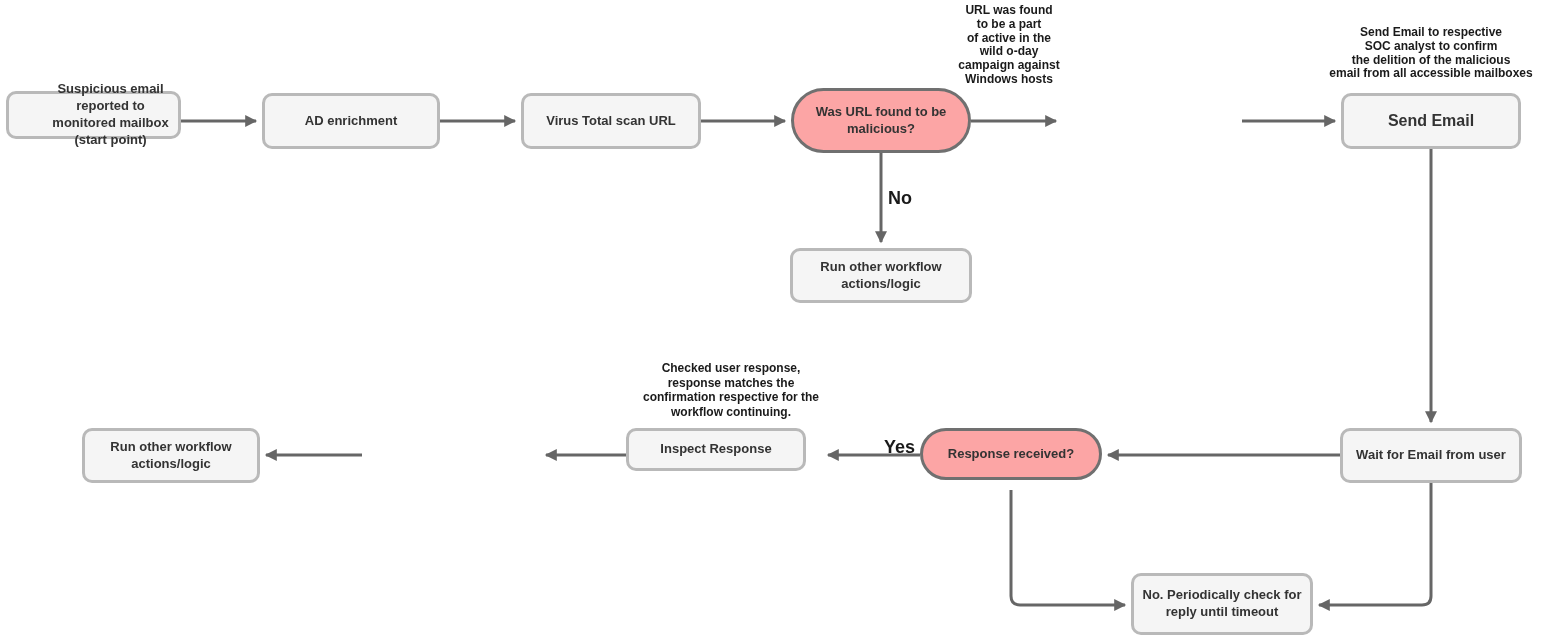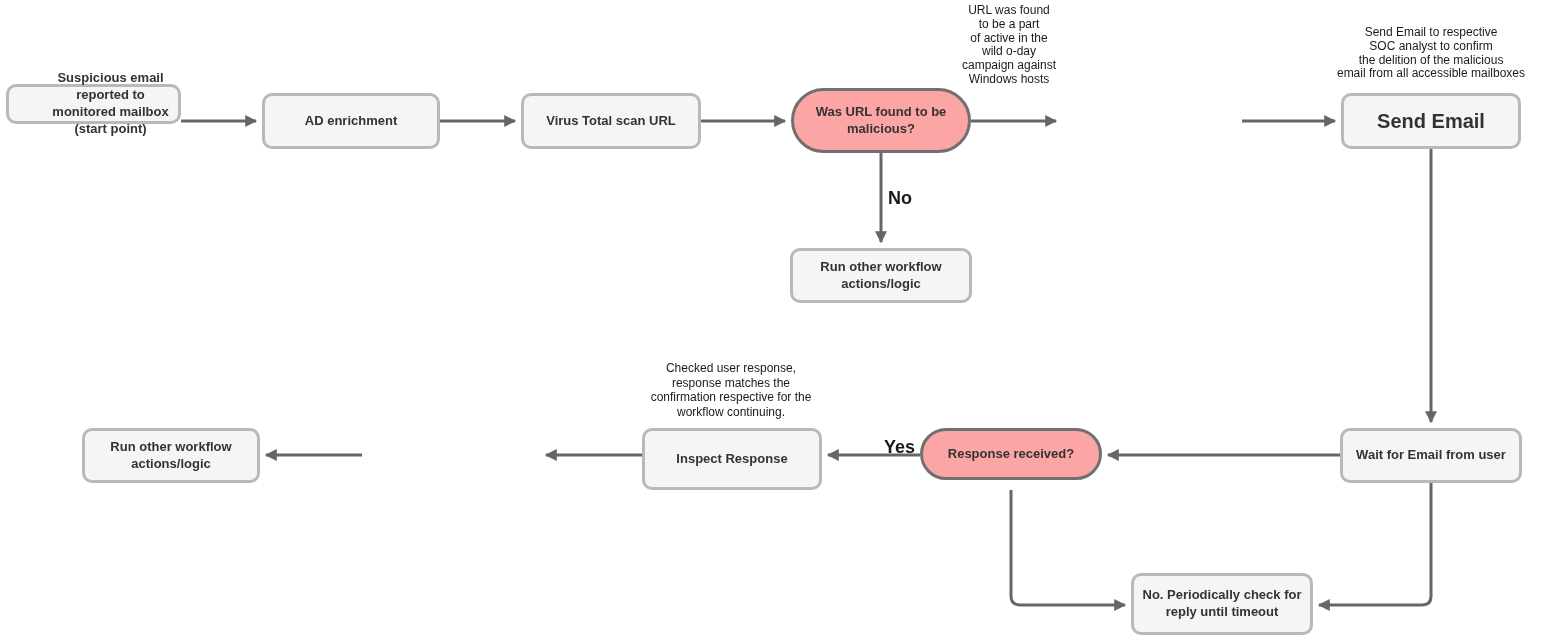--- a/index.html
+++ b/index.html
@@ -24,25 +24,25 @@
     font-size: 13px; font-weight: bold; line-height: 1.3;
     color: #333;
     padding: 4px 8px;
     cursor: default;
   }
   .node.decision {
     background: #fca5a5;
     border-color: #707070;
     border-radius: 34px;
   }
-  .node.big { font-size: 20px; }
+  .node.big { font-size: 16px; }
   .annotation {
     position: absolute; z-index: 2;
     text-align: center;
-    font-size: 12px; font-weight: normal; line-height: 13.8px;
+    font-size: 12px; font-weight: bold; line-height: 13.8px;
     color: #1a1a1a;
   }
   .edge-label {
     position: absolute; z-index: 3;
     font-size: 18px; font-weight: bold;
     color: #1a1a1a;
   }
 </style>
 </head>
 <body>
@@ -65,21 +65,21 @@
       <path d="M1431 149 L1431 422" marker-end="url(#arrow)"></path>
       <path d="M1340 455 L1108 455" marker-end="url(#arrow)"></path>
       <path d="M920 455 L828 455" marker-end="url(#arrow)"></path>
       <path d="M642 455 L546 455" marker-end="url(#arrow)"></path>
       <path d="M362 455 L266 455" marker-end="url(#arrow)"></path>
       <path d="M1011 490 L1011 596 Q1011 605 1020 605 L1125 605" marker-end="url(#arrow)"></path>
       <path d="M1431 483 L1431 596 Q1431 605 1422 605 L1319 605" marker-end="url(#arrow)"></path>
     </g>
   </svg>
 
-  <div class="node" style="left:6px; top:84px; width:175px; height:40px;padding-left:42px;">
+  <div class="node" style="left:6px; top:91px; width:175px; height:48px;padding-left:42px;">
     <span>Suspicious email reported to monitored mailbox (start point)</span>
   </div>
 
   <div class="node" style="left:262px; top:93px; width:178px; height:56px;">
     <span>AD enrichment</span>
   </div>
 
   <div class="node" style="left:521px; top:93px; width:180px; height:56px;">
     <span>Virus Total scan URL</span>
   </div>
@@ -95,21 +95,21 @@
 
   <div class="node" style="left:790px; top:248px; width:182px; height:55px;">
     <span>Run other workflow actions/logic</span>
   </div>
 
   <div class="node" style="left:82px; top:428px; width:178px; height:55px;">
     <span>Run other workflow actions/logic</span>
   </div>
 
 
-  <div class="node" style="left:642px; top:428px; width:180px; height:62px;">
+  <div class="node" style="left:626px; top:428px; width:180px; height:43px;">
     <span>Inspect Response</span>
   </div>
 
   <div class="node decision" style="left:920px; top:428px; width:182px; height:52px;">
     <span>Response received?</span>
   </div>
 
   <div class="node" style="left:1340px; top:428px; width:182px; height:55px;">
     <span>Wait for Email from user</span>
   </div>

